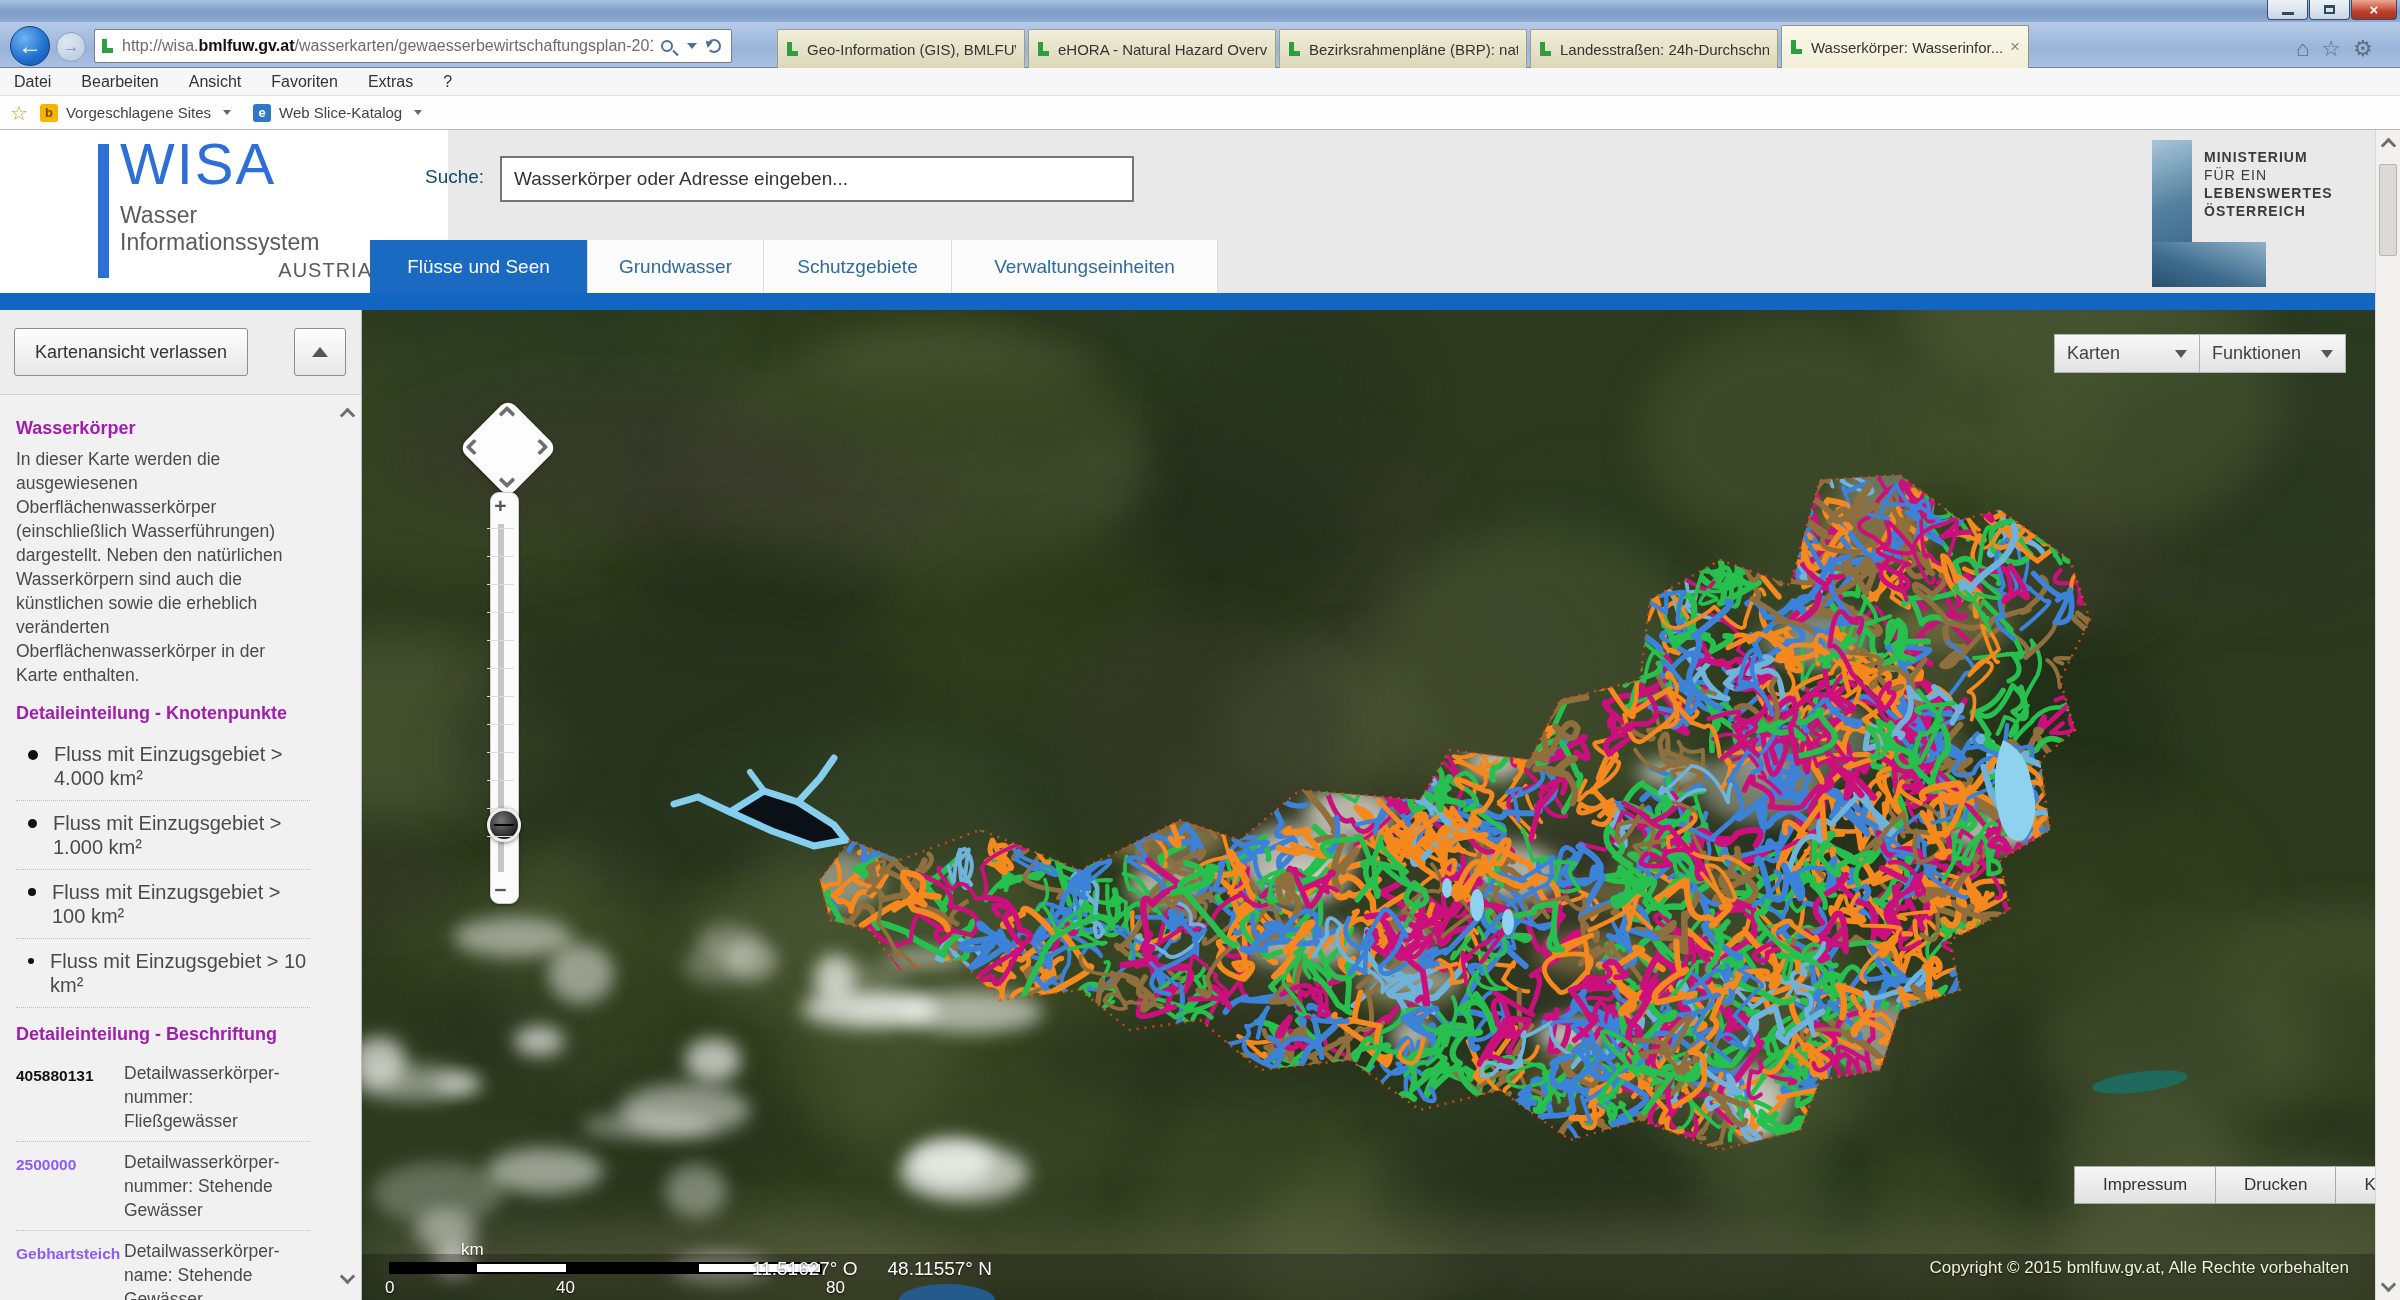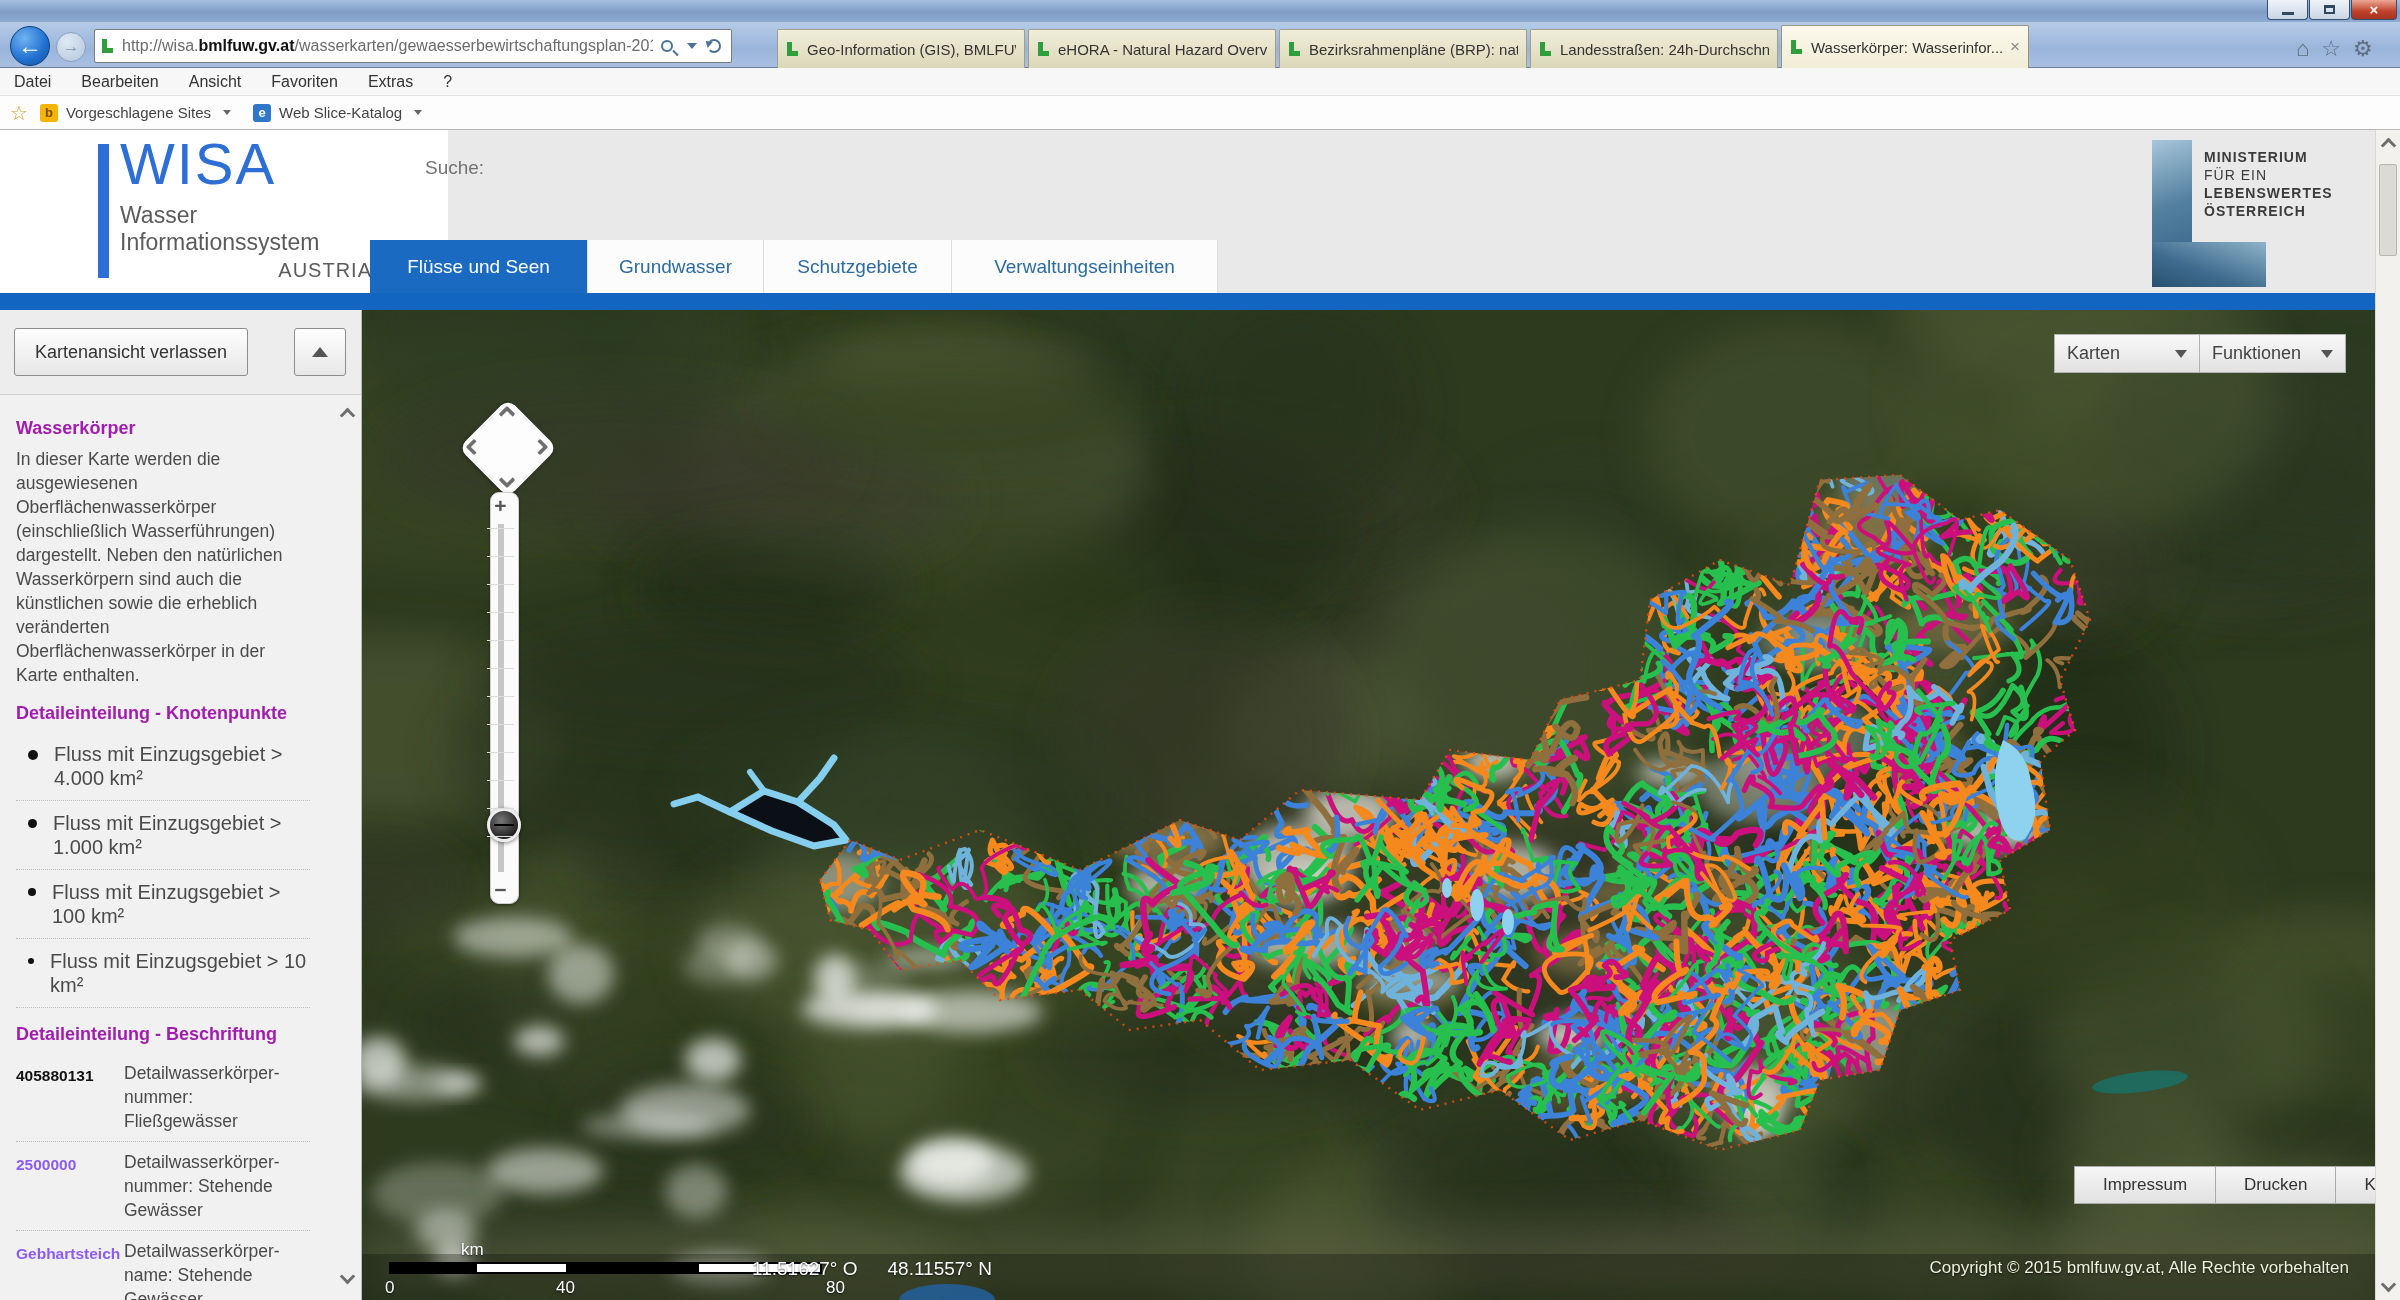--- a/index.html
+++ b/index.html
@@ -67,21 +67,21 @@
     border-top:5px solid #666; margin:0 14px 0 4px; }
 
   
   #siteheader { position:absolute; left:0; top:130px; width:2375px; height:163px; background:#e9e9e9; }
   #logo-box { position:absolute; left:0; top:0; width:448px; height:163px; background:#fff; }
   #logo-bar { position:absolute; left:98px; top:14px; width:11px; height:134px; background:#2e6fd6; }
   #logo-wisa { position:absolute; left:120px; top:0px; font-size:58px; color:#2e6fd6; letter-spacing:2px; }
   .logo-sub { position:absolute; left:120px; color:#5b5b5b; font-size:23px; }
   #logo-l1 { top:72px; } #logo-l2 { top:99px; }
   #logo-l3 { position:absolute; left:120px; top:129px; width:252px; text-align:right; color:#5b5b5b; font-size:20px; letter-spacing:1px; }
-  #search-label { position:absolute; left:425px; top:27px; font-size:19px; color:#737373; }
+  #search-label { position:absolute; left:425px; top:36px; font-size:19px; color:#0c4a6e; }
   #search-input { position:absolute; left:500px; top:26px; width:634px; height:46px; border:2px solid #767676;
     background:#fff; font-size:19px; padding:0 12px; font-family:"Liberation Sans",sans-serif; color:#222; }
   #search-input::placeholder { color:#333; opacity:1; }
   #navtabs { position:absolute; left:370px; bottom:0; height:53px; display:flex; }
   .site-tab { height:53px; line-height:53px; text-align:center; font-size:19px; background:#fcfcfc;
     color:#2d6b9e; border-right:1px solid #ddd; }
   .site-tab.active { background:#1a6ac2; color:#fff; }
   #ministry { position:absolute; left:2140px; top:6px; width:230px; height:155px; }
   .min-v { position:absolute; left:12px; top:4px; width:40px; height:147px;
     background:linear-gradient(160deg,#a7c6da 0%,#53809f 45%,#2f5d82 100%); }
@@ -260,20 +260,21 @@
 
 <div id="siteheader">
   <div id="logo-box">
     <div id="logo-bar"></div>
     <div id="logo-wisa">WISA</div>
     <div id="logo-l1" class="logo-sub">Wasser</div>
     <div id="logo-l2" class="logo-sub">Informationssystem</div>
     <div id="logo-l3">AUSTRIA</div>
   </div>
   <div id="search-label">Suche:</div>
+  <input id="search-input" type="text" placeholder="Wasserkörper oder Adresse eingeben..." style="">
   <div id="navtabs">
     <div class="site-tab active" style="width:218px">Flüsse und Seen</div>
     <div class="site-tab" style="width:176px">Grundwasser</div>
     <div class="site-tab" style="width:188px">Schutzgebiete</div>
     <div class="site-tab" style="width:266px">Verwaltungseinheiten</div>
   </div>
   <div id="ministry">
     <div class="min-v"></div>
     <div class="min-h"></div>
     <div class="min-text">

